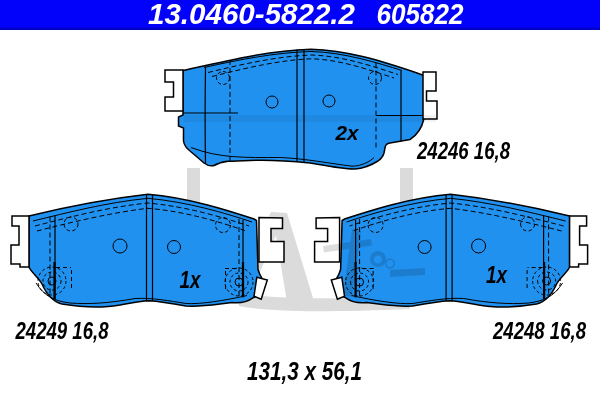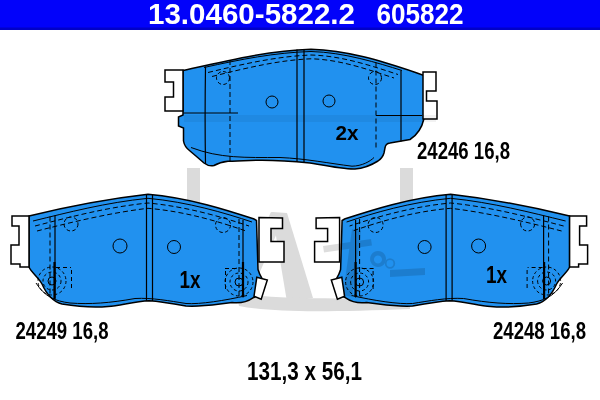--- a/index.html
+++ b/index.html
@@ -1,16 +1,16 @@
 <!DOCTYPE html>
 <html><head>
 <meta charset="utf-8">
 <style>
 html,body{margin:0;padding:0;background:#ffffff;}
-#page{position:relative;width:600px;height:400px;overflow:hidden;font-family:"Liberation Sans",sans-serif;}
+#page{position:relative;width:600px;height:400px;overflow:hidden;font-family:"Liberation Sans",sans-serif;font-style:italic;}
 svg{position:absolute;left:0;top:0;}
 text{font-family:"Liberation Sans",sans-serif;font-weight:bold;}
 </style>
 </head>
 <body>
 <div id="page">
 <svg width="600" height="400" viewBox="0 0 600 400">
 
 <rect x="0" y="0" width="600" height="400" fill="#ffffff"></rect>
 

